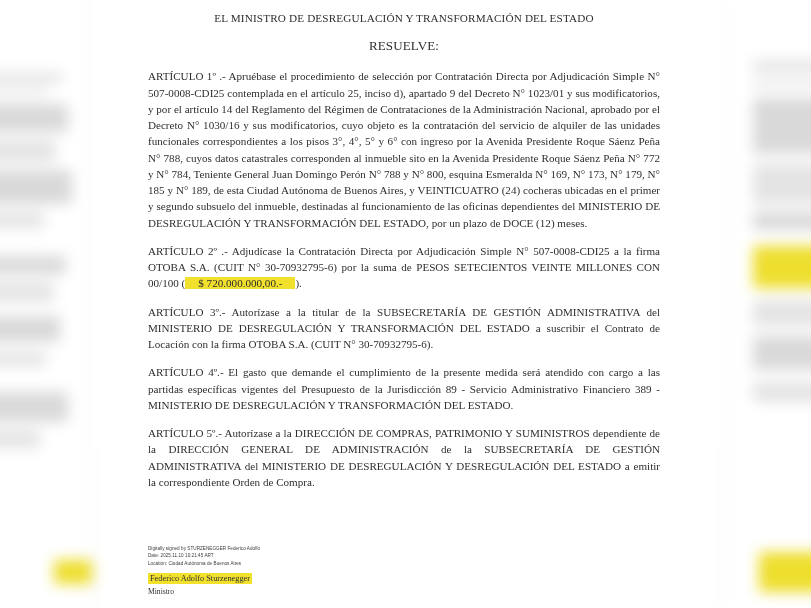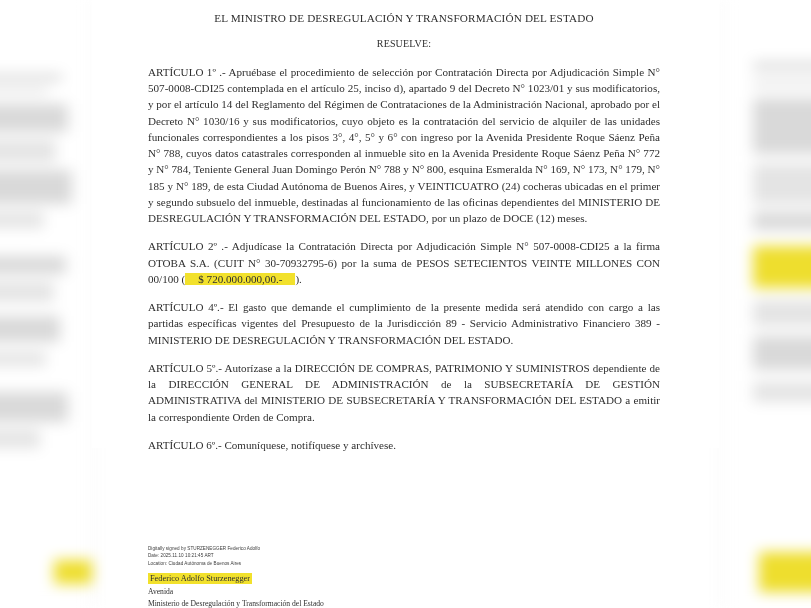--- a/index.html
+++ b/index.html
@@ -75,21 +75,21 @@
   .doc-heading {
     text-align: center;
     font-size: 11.2px;
     line-height: 1.5;
     letter-spacing: 0.15px;
     margin: 0 0 9px 0;
     color: #2e2e2e;
   }
   .doc-subheading {
     text-align: center;
-    font-size: 10px;
+    font-size: 13px;
     line-height: 1.5;
     letter-spacing: 0.15px;
     margin: 0 0 13px 0;
     color: #2e2e2e;
   }
 
   .article {
     text-align: justify;
     text-justify: inter-word;
     font-size: 11.1px;
@@ -184,43 +184,42 @@
       <div class="doc-subheading">RESUELVE:</div>
 
       <p class="article">
         <span>ARTÍCULO 1º .- Apruébase el procedimiento de selección por Contratación Directa por Adjudicación Simple N° 507-0008-CDI25 contemplada en el artículo 25, inciso d), apartado 9 del Decreto N° 1023/01 y sus modificatorios, y por el artículo 14 del Reglamento del Régimen de Contrataciones de la Administración Nacional, aprobado por el Decreto N° 1030/16 y sus modificatorios, cuyo objeto es la contratación del servicio de alquiler de las unidades funcionales correspondientes a los pisos 3°, 4°, 5° y 6° con ingreso por la Avenida Presidente Roque Sáenz Peña N° 788, cuyos datos catastrales corresponden al inmueble sito en la Avenida Presidente Roque Sáenz Peña N° 772 y N° 784, Teniente General Juan Domingo Perón N° 788 y N° 800, esquina Esmeralda N° 169, N° 173, N° 179, N° 185 y N° 189, de esta Ciudad Autónoma de Buenos Aires, y VEINTICUATRO (24) cocheras ubicadas en el primer y segundo subsuelo del inmueble, destinadas al funcionamiento de las oficinas dependientes del MINISTERIO DE DESREGULACIÓN Y TRANSFORMACIÓN DEL ESTADO, por un plazo de DOCE (12) meses.</span>
       </p>
 
       <p class="article">
         <span>ARTÍCULO 2º .- Adjudícase la Contratación Directa por Adjudicación Simple N° 507-0008-CDI25 a la firma OTOBA S.A. (CUIT N° 30-70932795-6) por la suma de PESOS SETECIENTOS VEINTE MILLONES CON 00/100 (</span><mark class="hl">$ 720.000.000,00.-</mark><span>).</span>
       </p>
 
+      <p class="article">
+        <span>ARTÍCULO 3º.- Autorízase a la titular de la SUBSECRETARÍA DE GESTIÓN ADMINISTRATIVA del MINISTERIO DE DESREGULACIÓN  Y TRANSFORMACIÓN DEL ESTADO a suscribir el Contrato de Locación con  la firma OTOBA S.A. (CUIT N° 30-70932795-6).</span>
+      </p>
 
       <p class="article">
         <span>ARTÍCULO 4º.- El gasto que demande el cumplimiento de la presente medida será atendido con  cargo a las partidas específicas vigentes del Presupuesto de la Jurisdicción 89 -  Servicio Administrativo Financiero 389 - MINISTERIO DE DESREGULACIÓN Y TRANSFORMACIÓN DEL ESTADO.</span>
       </p>
 
       <p class="article">
-        <span>ARTÍCULO 5º.- Autorízase a la DIRECCIÓN DE COMPRAS, PATRIMONIO Y SUMINISTROS dependiente de la DIRECCIÓN GENERAL DE ADMINISTRACIÓN de la SUBSECRETARÍA DE GESTIÓN ADMINISTRATIVA del MINISTERIO DE SUBSECRETARÍA Y TRANSFORMACIÓN DEL ESTADO a emitir la correspondiente Orden de Compra.</span>
-      </p>
-
-      <p class="article">
-        <span>ARTÍCULO 6º.- Comuníquese, notifíquese y archívese.</span>
-      </p>
+        <span>ARTÍCULO 5º.- Autorízase a la DIRECCIÓN DE COMPRAS, PATRIMONIO Y SUMINISTROS dependiente de la DIRECCIÓN GENERAL DE ADMINISTRACIÓN de la SUBSECRETARÍA DE GESTIÓN ADMINISTRATIVA del MINISTERIO DE DESREGULACIÓN Y DESREGULACIÓN DEL ESTADO a emitir la correspondiente Orden de Compra.</span>
+      </p>
+
 
     </div>
 
     <div id="signature-block">
       <div class="sig-meta">Digitally signed by STURZENEGGER Federico Adolfo</div>
       <div class="sig-meta">Date: 2025.11.10 10:21:45 ART</div>
       <div class="sig-meta">Location: Ciudad Autónoma de Buenos Aires</div>
 
       <div class="sig-name">
         <mark class="hl">Federico Adolfo Sturzenegger</mark>
       </div>
 
-      <div class="sig-role">Avenida</div>
-
-      <div class="sig-org">Ministerio de Desregulación y Transformación del Estado</div>
+      <div class="sig-role">Ministro</div>
+
     </div>
 
   </div>
 </div>
 
 </body></html>

